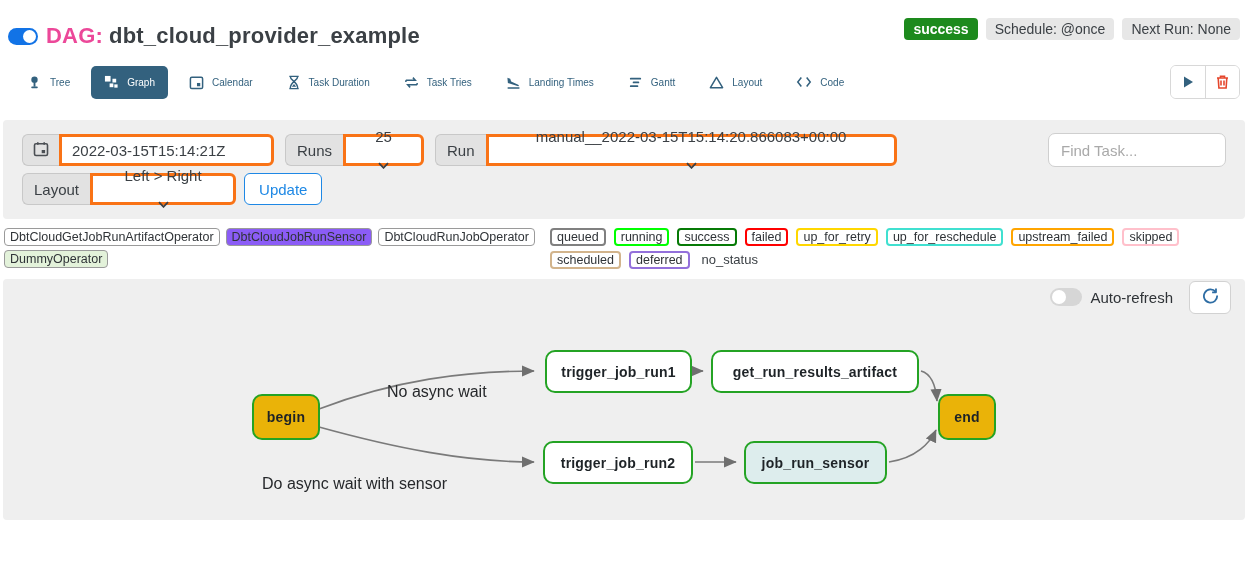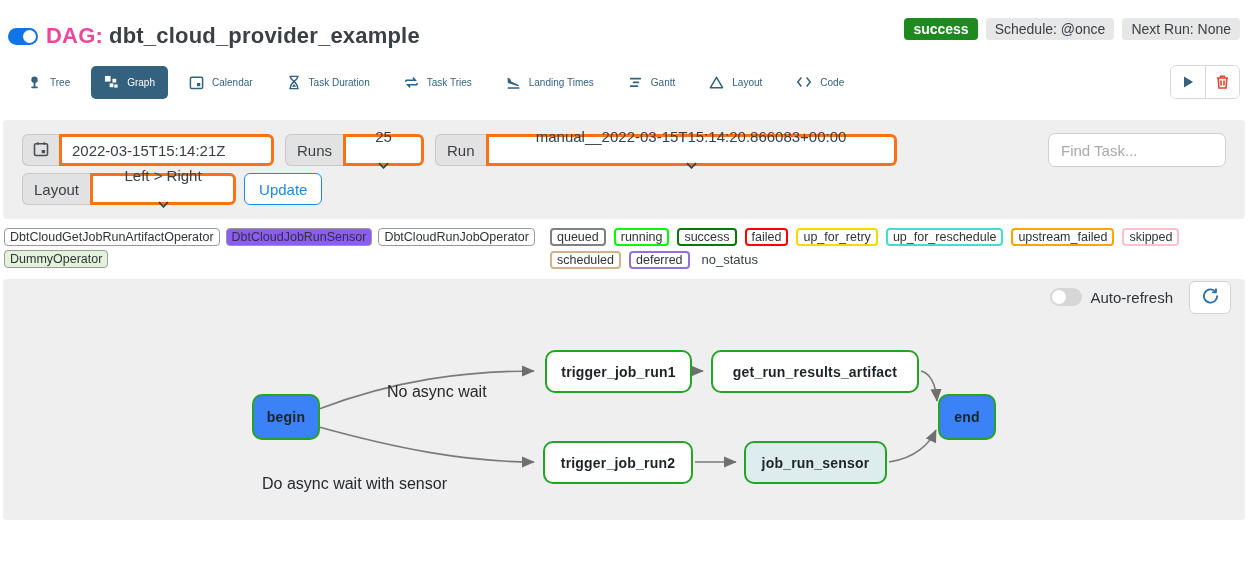--- a/index.html
+++ b/index.html
@@ -53,21 +53,21 @@
   .bc-queued{border-color:#808080} .bc-running{border-color:#00ff00} .bc-success{border-color:#067a06}
   .bc-failed{border-color:#ff0000} .bc-up_for_retry{border-color:#ffd700} .bc-up_for_reschedule{border-color:#40e0d0}
   .bc-upstream_failed{border-color:#ffa500} .bc-skipped{border-color:#ffc0cb} .bc-scheduled{border-color:#d2b48c}
   .bc-deferred{border-color:#9370db}
   .no-status { font-size:13px; color:#3b4045; padding:2px 4px; }
 
   
   .graph { position:relative; margin:4px 3px 0 3px; height:241px; background:#efefef; border-radius:4px; }
   .graph svg.edges { position:absolute; inset:0; }
   .gnode { position:absolute; display:flex; align-items:center; justify-content:center; background:#fff; border:2.5px solid #24a324; border-radius:10px; font-size:14px; font-weight:bold; color:#1e2327; letter-spacing:.2px; cursor:pointer; }
-  .gnode.dummy { background:#3b82f6; }
+  .gnode.dummy { background:#eab308; }
   .gnode.sensor { background:#ddeded; }
   .elabel { position:absolute; font-size:16px; color:#26282b; white-space:nowrap; }
   .autorefresh { position:absolute; top:9px; right:72px; display:flex; align-items:center; gap:8px; }
   .toggle.off { background:#d6d6d6; width:32px; height:18px; }
   .toggle.off .knob { left:2px; right:auto; width:14px; height:14px; }
   .ar-label { font-size:15px; color:#2f3337; }
   .refresh-btn { position:absolute; top:2px; right:14px; width:42px; height:33px; background:#fff; border:1px solid #d2d2d2; border-radius:6px; display:flex; align-items:center; justify-content:center; cursor:pointer; }
 </style>
 </head>
 <body>

